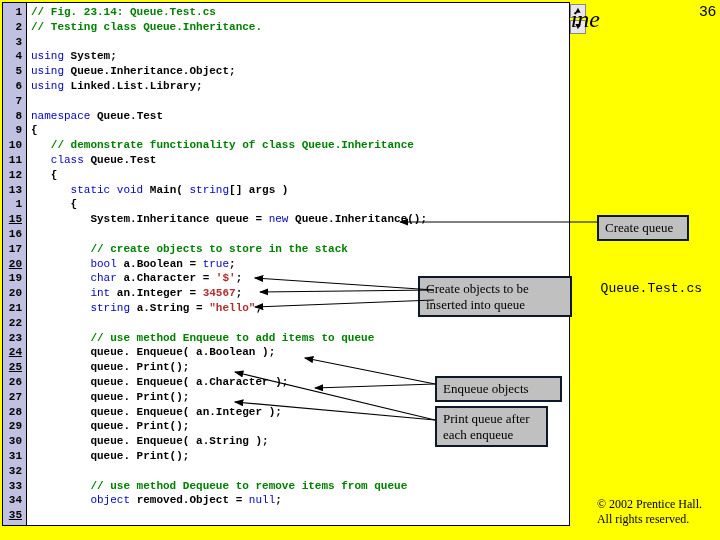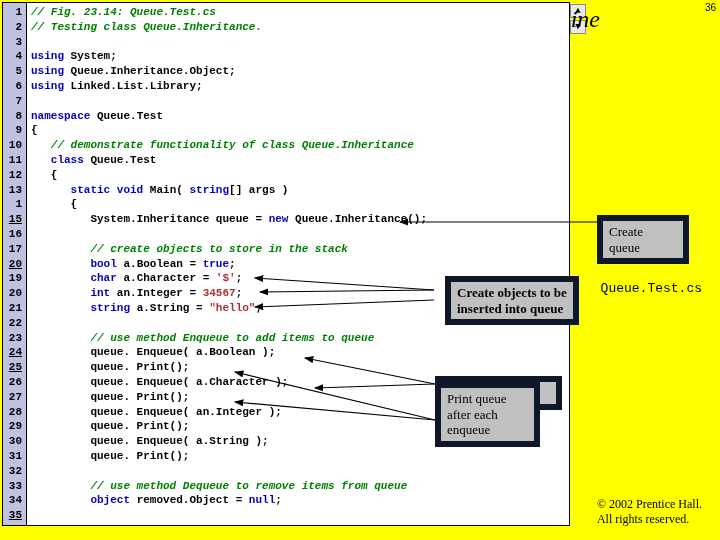--- a/index.html
+++ b/index.html
@@ -10,21 +10,21 @@
     font-family: "Courier New", monospace;
     font-size: 11px;
     position: relative;
     overflow: hidden;
   }
   .slide-num {
     position: absolute;
     top: 2px;
     right: 4px;
     font-family: Arial, sans-serif;
-    font-size: 10px;
+    font-size: 15px;
     color: #000;
   }
   .outline-box {
     position: absolute;
     top: 6px;
     right: 22px;
     width: 170px;
     text-align: left;
     font-style: italic;
   }
@@ -72,37 +72,37 @@
     line-height: 14.8px;
   }
   .gutter div.u { text-decoration: underline; }
   .code {
     flex: 1;
     padding: 2px 4px;
     line-height: 14.8px;
     white-space: pre;
     color: #000;
   }
-  .k { color: #0000c0; font-weight: bold; }
-  .c { color: #008000; font-weight: bold; font-style: italic; }
+  .k { color: #0000c0; font-weight: normal; }
+  .c { color: #008000; font-weight: bold; }
   .s { color: #b03030; font-weight: bold; }
   .n { color: #000; font-weight: bold; }
   .callout {
     position: absolute;
     background: #c0c0c0;
-    border: 6px solid #0f172a;
+    border: 2px solid #0f172a;
     font-family: "Times New Roman", serif;
     font-size: 13px;
     padding: 3px 6px;
     line-height: 1.2;
   }
   #co1 { top: 215px; left: 597px; width: 92px; }
-  #co2 { top: 276px; left: 445px; width: 134px; font-weight: bold; }
+  #co2 { top: 276px; left: 418px; width: 154px; }
   #co3 { top: 376px; left: 435px; width: 127px; }
-  #co4 { top: 382px; left: 435px; width: 105px; }
+  #co4 { top: 406px; left: 435px; width: 113px; }
   .filename {
     position: absolute;
     top: 281px;
     right: 18px;
     font-family: "Courier New", monospace;
     font-size: 13px;
     color: #000;
     text-align: center;
   }
   .copyright {

